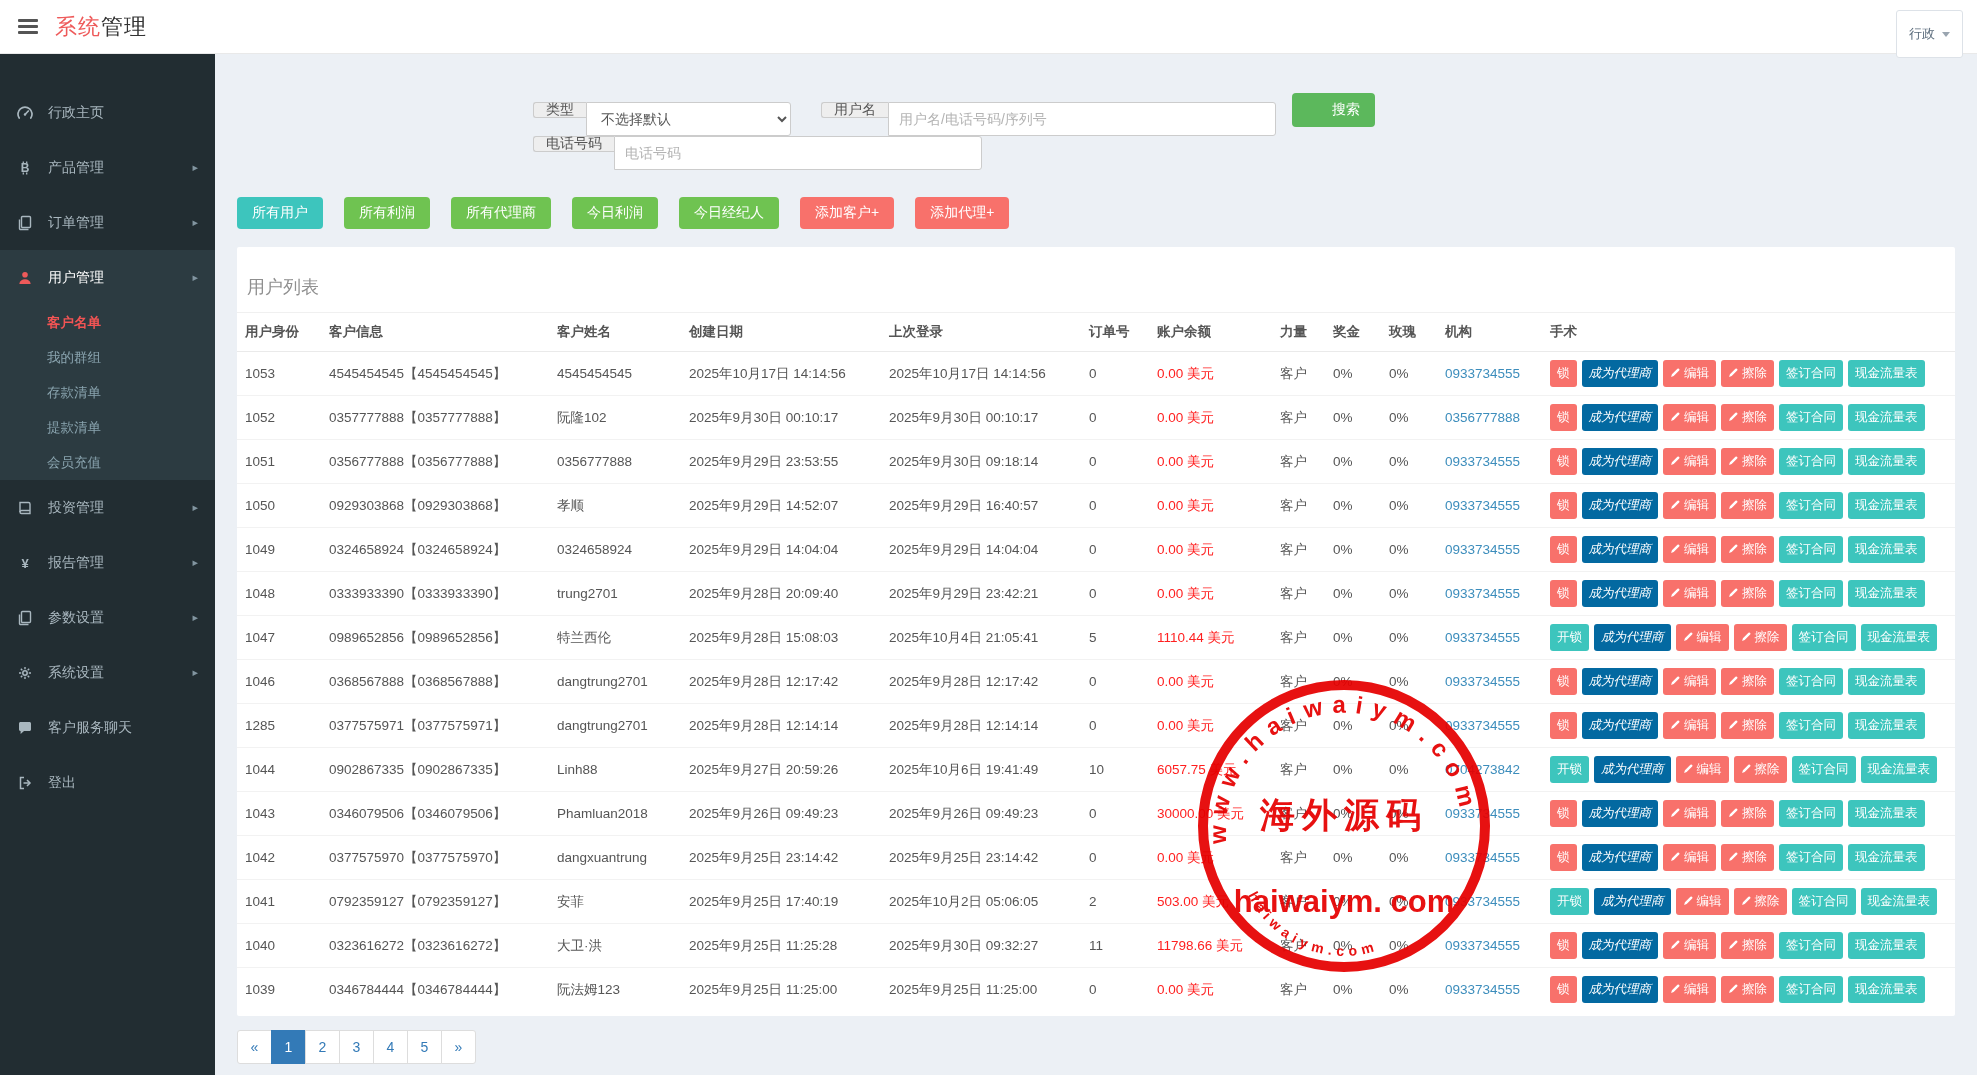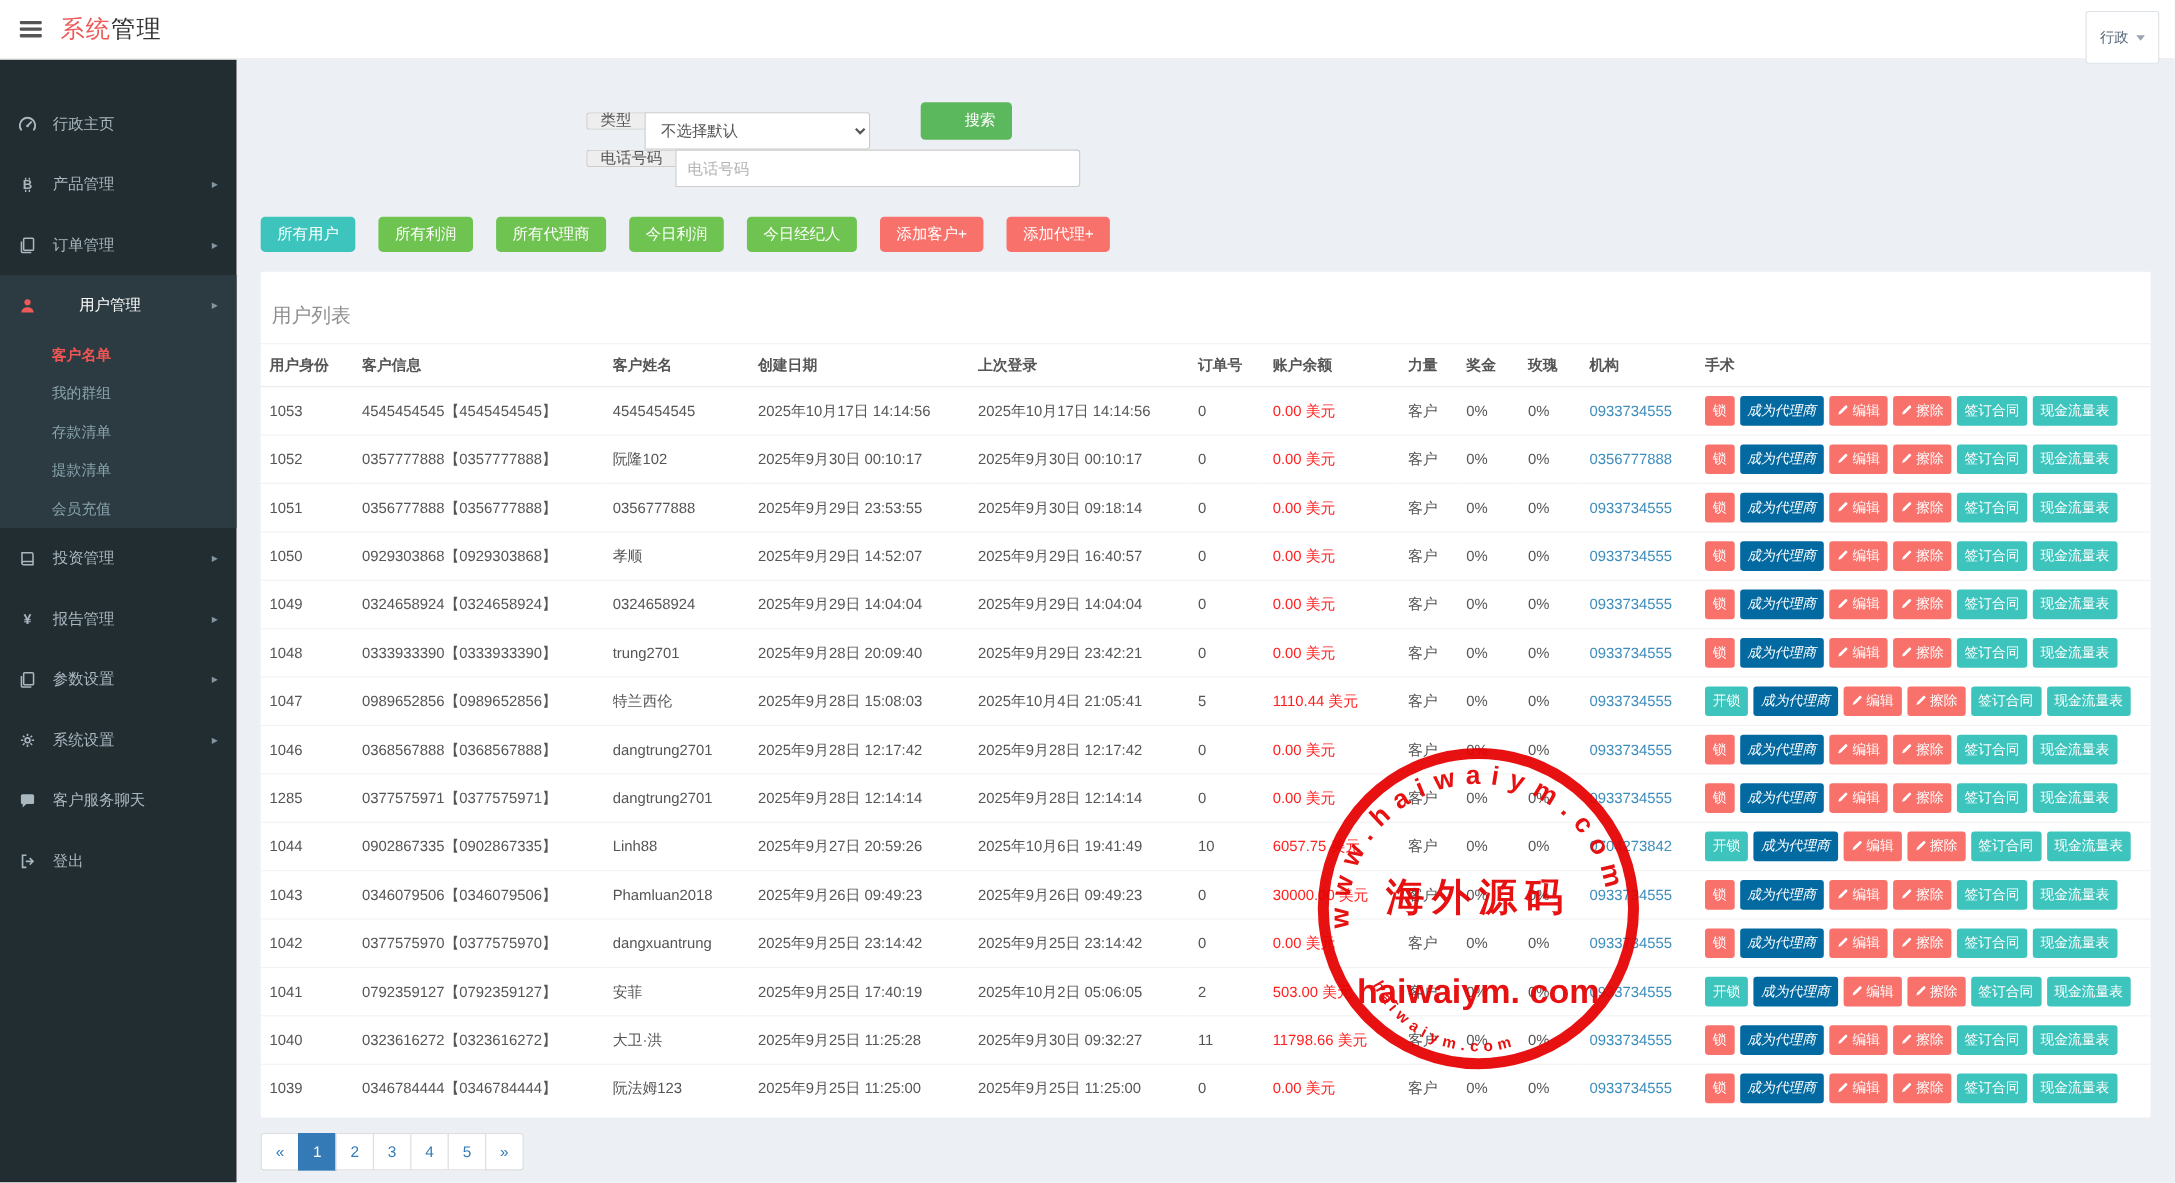--- a/index.html
+++ b/index.html
@@ -21,21 +21,21 @@
 
   
   .sidebar { position:absolute; left:0; top:54px; bottom:0; width:215px; background:#222d32; z-index:10; }
   .menu { padding-top:31px; }
   .menu-item { height:55px; display:flex; align-items:center; padding:0 17px; color:#a9b7bf;
                font-size:14px; cursor:pointer; }
   .menu-item .icon { width:20px; margin-right:11px; display:flex; align-items:center; color:#a9b7bf; }
   .menu-item .icon svg { width:16px; height:16px; }
   .menu-item .arrow { margin-left:auto; font-size:11px; color:#8295a0; }
   .menu-group.active { background:#2c3b41; }
-  .menu-group.active .menu-item { color:#fff;gap:24px; }
+  .menu-group.active .menu-item { color:#fff; }
   .menu-group.active .menu-item .icon { color:#ee5a5a; }
   .submenu-item { height:35px; display:flex; align-items:center; padding-left:47px; font-size:13.5px;
                   color:#8aa4af; cursor:pointer; }
   .submenu-item.active { color:#f25454; font-weight:bold; }
 
   
   .content { position:absolute; left:215px; top:54px; right:0; bottom:0; background:#ecf0f5;
              padding:39px 22px 0 22px; overflow:hidden; }
   .filters { margin-left:296px; }
   .filter-row { display:flex; align-items:center; }
@@ -236,20 +236,24 @@
 
   <div class="filters">
     <div class="filter-row">
       <div class="input-group">
         <span class="addon">类型</span>
         <select class="w-select">
           <option>不选择默认</option>
         </select>
       </div>
       <span class="gap30"></span>
+      <div class="input-group">
+        <span class="addon">用户名</span>
+        <input class="w-user" type="text" placeholder="用户名/电话号码/序列号" style="">
+      </div>
       <span class="gap16"></span>
       <button class="btn btn-search">搜索</button>
     </div>
     <div class="filter-row">
       <div class="input-group">
         <span class="addon">电话号码</span>
         <input class="w-phone" type="text" placeholder="电话号码" style="">
       </div>
     </div>
   </div>

